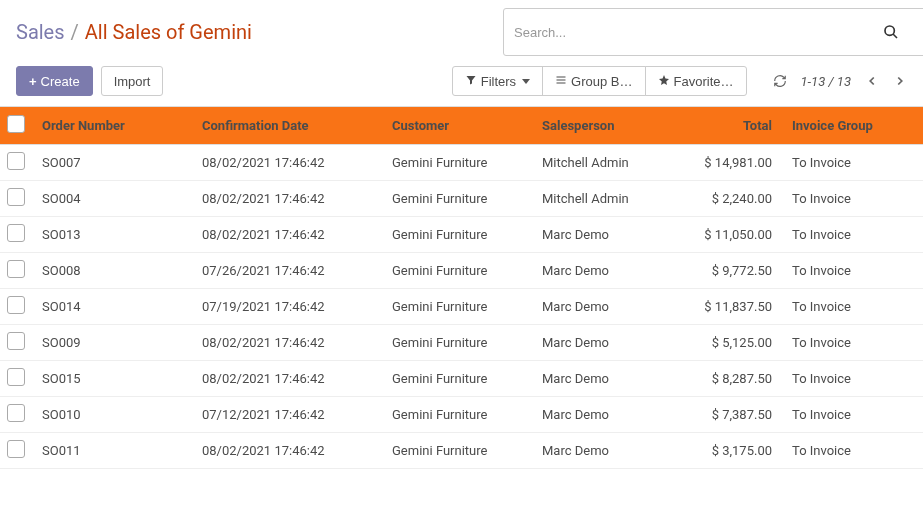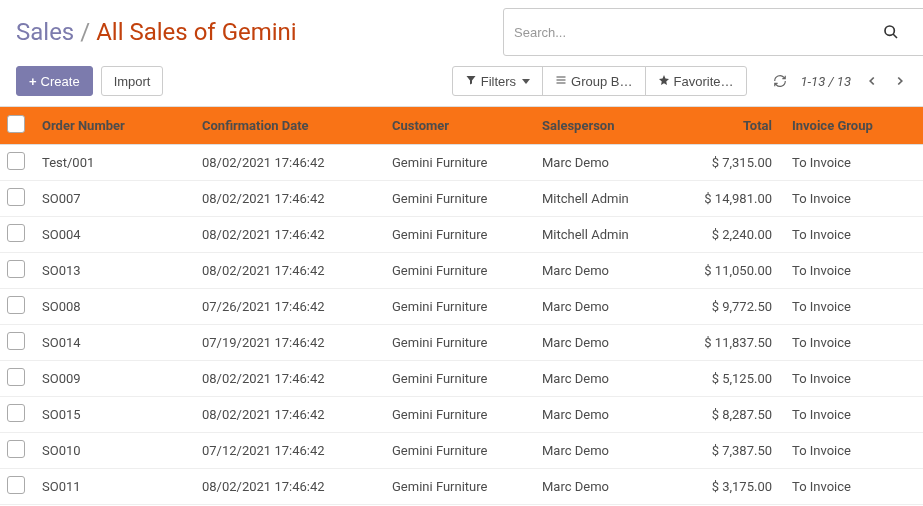--- a/index.html
+++ b/index.html
@@ -13,21 +13,21 @@
   }
   .top {
     padding: 8px 16px 0 16px;
   }
   .titlebar {
     display: flex;
     align-items: center;
     gap: 8px;
   }
   .breadcrumb {
-    font-size: 24px;
+    font-size: 20px;
     color: #6b6b8d;
     flex: 1;
     display: flex;
     align-items: center;
     gap: 6px;
   }
   .breadcrumb .root {
     color: #7c7bad;
     cursor: pointer;
   }
@@ -234,29 +234,20 @@
       <th class="col-date">Confirmation Date</th>
       <th class="col-cust">Customer</th>
       <th class="col-sales">Salesperson</th>
       <th class="col-total num">Total</th>
       <th class="col-inv">Invoice Group</th>
     </tr>
   </thead>
   <tbody id="rows">
       <tr>
         <td><span class="chk"></span></td>
-        <td>Test/001</td>
-        <td>08/02/2021 17:46:42</td>
-        <td>Gemini Furniture</td>
-        <td>Marc Demo</td>
-        <td class="num">$ 7,315.00</td>
-        <td>To Invoice</td>
-      </tr>
-      <tr>
-        <td><span class="chk"></span></td>
         <td>SO007</td>
         <td>08/02/2021 17:46:42</td>
         <td>Gemini Furniture</td>
         <td>Mitchell Admin</td>
         <td class="num">$ 14,981.00</td>
         <td>To Invoice</td>
       </tr>
       <tr>
         <td><span class="chk"></span></td>
         <td>SO004</td>

